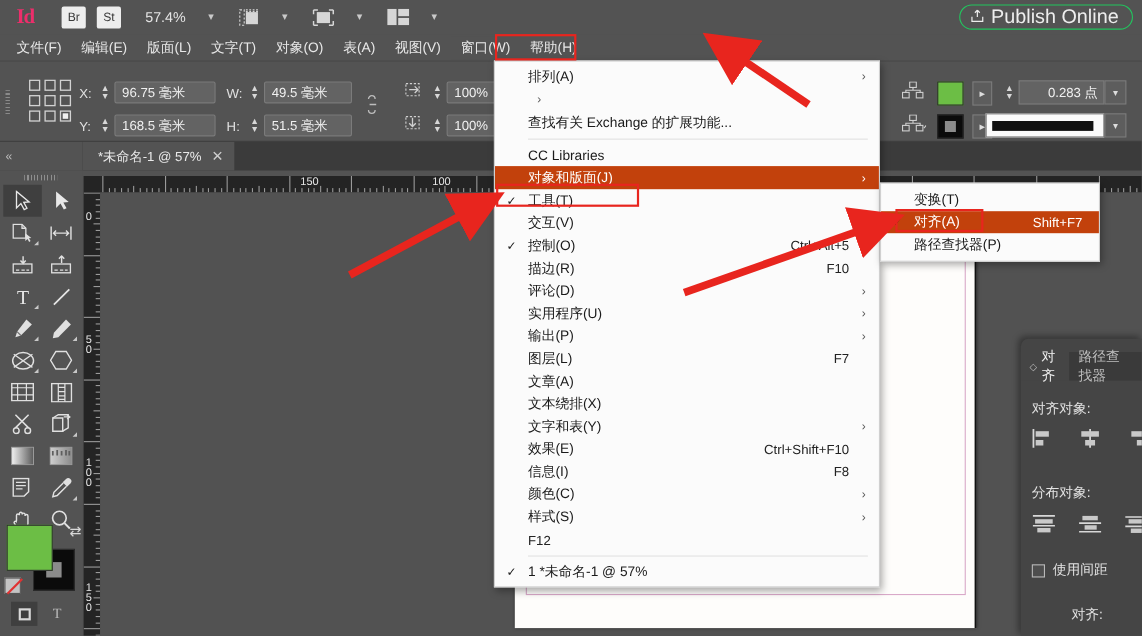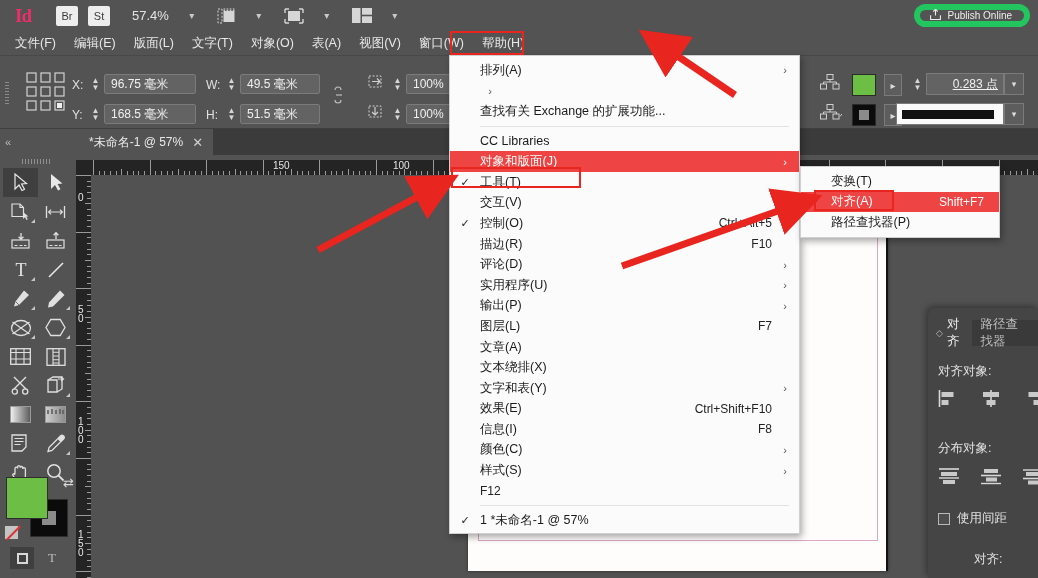--- a/index.html
+++ b/index.html
@@ -29,23 +29,23 @@
   }
   .zoomval { color: #e4e4e4; font-size: 13px; margin-left: 22px; }
   .chev {
     color: #c9c9c9; font-size: 10px; margin-left: 16px;
     width: 14px; text-align: center; line-height: 1;
   }
   .tbicon { margin-left: 18px; display: flex; align-items: center; }
   .tbicon svg { display: block; }
   .publish {
     position: absolute; right: 8px; top: 4px; height: 23px;
-    border: 6px solid #22c55e; border-radius: 12px;
+    border: 1px solid #22c55e; border-radius: 12px;
     display: flex; align-items: center; padding: 0 12px 0 9px;
-    color: #ededed; font-size: 10px; gap: 6px;
+    color: #ededed; font-size: 18px; gap: 6px;
   }
 
   
   .menubar {
     position: absolute; left: 0; top: 31px; width: 1038px; height: 24px;
     background: #535353; display: flex; align-items: center;
     padding-left: 6px;
   }
   .menubar .mi {
     color: #e8e8e8; font-size: 12.5px; padding: 2px 9px; white-space: nowrap;
@@ -197,21 +197,21 @@
     box-shadow: 2px 3px 7px rgba(0,0,0,.35); padding: 4px 0 2px 0;
   }
   .dd-item {
     height: 20.6px; display: flex; align-items: center;
     color: #1a1a1a; font-size: 12.5px; padding: 0 12px 0 0; position: relative;
   }
   .dd-item .chk { width: 30px; text-align: center; color: #202020; font-size: 11px; }
   .dd-item .lbl { flex: 1; }
   .dd-item .sc { color: #222; font-size: 12px; margin-right: 3px; }
   .dd-item .sub { color: #555; font-size: 11px; width: 12px; text-align: right; }
-  .dd-item.hl { background: #ef4444; }
+  .dd-item.hl { background: #c2410c; }
   .dd-item.hl .lbl, .dd-item.hl .sub, .dd-item.hl .sc { color: #fff; }
   .dd-sep { height: 1px; background: #e2e2e2; margin: 4px 10px 4px 30px; }
 
   
   .submenu {
     position: absolute; left: 800px; top: 166px; width: 200px;
     background: #fbfbfb; border: 1px solid #d0d0d0;
     box-shadow: 2px 3px 7px rgba(0,0,0,.35); padding: 4px 0;
   }
 
@@ -385,21 +385,21 @@
     </div>
 
     <div class="swatch-btn" style="left:852px;top:18px;background:#6cbe45;"></div>
     <div class="arrow-btn" style="left:884px;top:18px;">▸</div>
     <div class="swatch-btn" style="left:852px;top:48px;background:#0b0b0b;display:flex;align-items:center;justify-content:center;">
       <span style="width:10px;height:10px;background:#8b8b8b;display:block;"></span>
     </div>
     <div class="arrow-btn" style="left:884px;top:48px;">▸</div>
 
     <div class="spinner" style="left:912px;top:21px;">▲<br>▼</div>
-    <div class="strokefield" style="left:926px;top:17px;width:78px;text-decoration:underline;">0.283 点</div>
+    <div class="strokefield" style="left:926px;top:17px;width:78px;">0.283 点</div>
     <div class="dd-btn" style="left:1004px;top:17px;">▾</div>
 
     <div class="strokefield" style="left:896px;top:47px;width:108px;background:#fbfbfb;justify-content:center;">
       <span style="width:92px;height:9px;background:#111;display:block;"></span>
     </div>
     <div class="dd-btn" style="left:1004px;top:47px;">▾</div>
   </div>
 
   <div class="tabbar"></div>
   <div class="panel-collapse">

